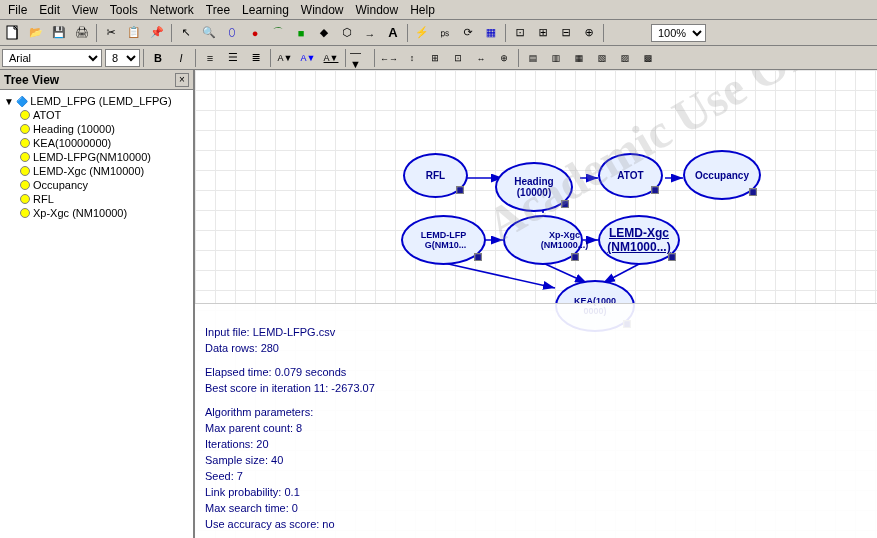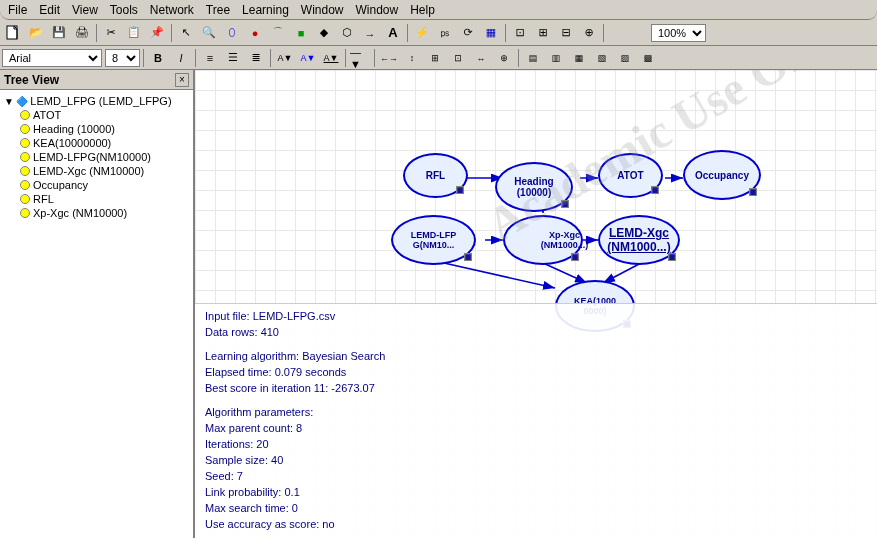--- a/index.html
+++ b/index.html
@@ -6,21 +6,20 @@
     body { font-family: Arial, sans-serif; font-size: 12px; background: #d4d0c8; overflow: hidden; width: 877px; height: 538px; }
 
     
     .menubar {
       background: #d4d0c8;
       border-bottom: 1px solid #808080;
       display: flex;
       align-items: center;
       height: 20px;
       padding: 0 2px;
-      border-radius: 9px;
     }
     .menubar-item {
       padding: 2px 6px;
       font-size: 12px;
       cursor: pointer;
       color: #000;
     }
 
     
     .toolbar {
@@ -178,21 +177,21 @@
     }
 
     
     .info-area {
       position: absolute;
       bottom: 0;
       left: 0;
       right: 0;
       height: 235px;
       background: rgba(255,255,255,0.9);
-      padding: 4px 10px;
+      padding: 20px 10px;
       font-size: 11px;
       color: #000080;
       border-top: 1px solid #ccc;
     }
     .info-line { line-height: 16px; }
     .info-gap { height: 8px; }
 
     
     .arrows-svg {
       position: absolute;
@@ -387,21 +386,21 @@
       <div class="node" style="left:403px; top:83px; width:65px; height:45px;">
         <span>ATOT</span>
         <div class="node-small-icon">▦</div>
       </div>
 
       <div class="node" style="left:488px; top:80px; width:78px; height:50px;">
         <span>Occupancy</span>
         <div class="node-small-icon">▦</div>
       </div>
 
-      <div class="node" style="left:196px; top:145px; width:85px; height:50px;">
+      <div class="node" style="left:206px; top:145px; width:85px; height:50px;text-align:right;">
         <span style="white-space:pre-line; font-size:9px;">LEMD-LFP
 G(NM10...</span>
         <div class="node-small-icon">▦</div>
       </div>
 
       <div class="node" style="left:308px; top:145px; width:80px; height:50px;">
         <span style="white-space:pre-line; font-size:9px;margin-left:43px;">Xp-Xgc
 (NM1000...)</span>
         <div class="node-small-icon">▦</div>
       </div>
@@ -415,23 +414,22 @@
       <div class="node" style="left:360px; top:210px; width:80px; height:52px;">
         <span style="white-space:pre-line; font-size:9px;">KEA(1000
 0000)</span>
         <div class="node-small-icon">▦</div>
       </div>
 
       <div class="watermark">Academic Use Only</div>
 
       <div class="info-area">
         <div class="info-line">Input file: LEMD-LFPG.csv</div>
-        <div class="info-line">Data rows: 410</div>
+        <div class="info-line">Data rows: 280</div>
         <div class="info-gap"></div>
-        <div class="info-line">Learning algorithm: Bayesian Search</div>
         <div class="info-line">Elapsed time: 0.079 seconds</div>
         <div class="info-line">Best score in iteration 11: -2673.07</div>
         <div class="info-gap"></div>
         <div class="info-line">Algorithm parameters:</div>
         <div class="info-line">Max parent count: 8</div>
         <div class="info-line">Iterations: 20</div>
         <div class="info-line">Sample size: 40</div>
         <div class="info-line">Seed: 7</div>
         <div class="info-line">Link probability: 0.1</div>
         <div class="info-line">Max search time: 0</div>

